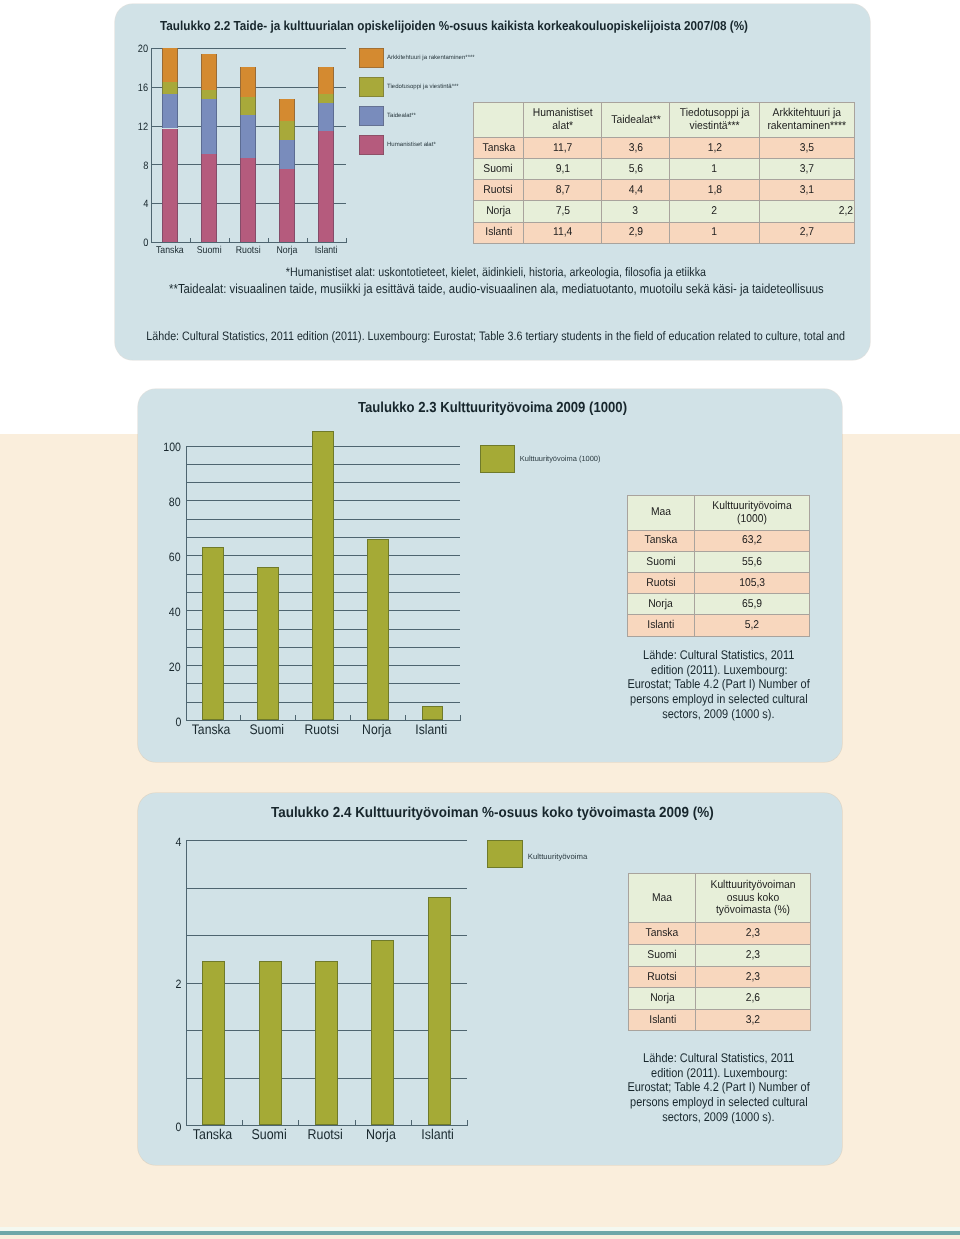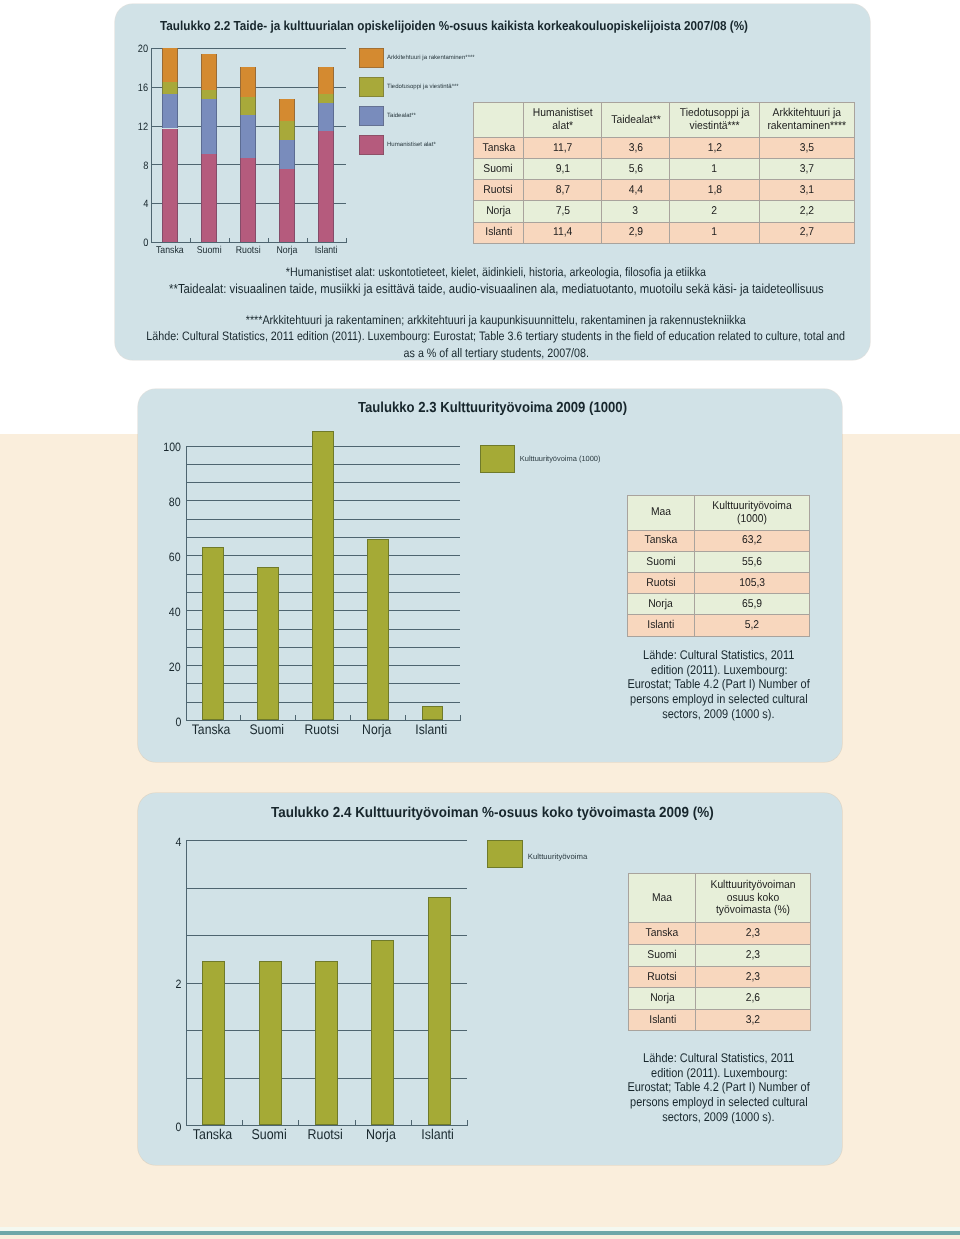--- a/index.html
+++ b/index.html
@@ -136,36 +136,34 @@
       <td class="odd" style="height:20.2px;"><i>8,7</i></td>
       <td class="odd" style="height:20.2px;"><i>4,4</i></td>
       <td class="odd" style="height:20.2px;"><i>1,8</i></td>
       <td class="odd" style="height:20.2px;"><i>3,1</i></td>
     </tr>
     <tr>
       <td class="even" style="height:20.2px;"><i>Norja</i></td>
       <td class="even" style="height:20.2px;"><i>7,5</i></td>
       <td class="even" style="height:20.2px;"><i>3</i></td>
       <td class="even" style="height:20.2px;"><i>2</i></td>
-      <td class="even" style="height:20.2px;"><i>2,2</i></td>
+      <td class="even" style="height:20.2px;text-align:right;"><i>2,2</i></td>
     </tr>
     <tr>
       <td class="odd" style="height:20.2px;"><i>Islanti</i></td>
       <td class="odd" style="height:20.2px;text-decoration:underline;"><i>11,4</i></td>
       <td class="odd" style="height:20.2px;"><i>2,9</i></td>
       <td class="odd" style="height:20.2px;"><i>1</i></td>
       <td class="odd" style="height:20.2px;"><i>2,7</i></td>
     </tr>
   </tbody>
     </table>
   <div class="note" style="left:-69.0px;width:900px;top:260.60px;font-size:12.3px;"><i>*Humanistiset alat: uskontotieteet, kielet, äidinkieli, historia, arkeologia, filosofia ja etiikka</i></div>
   <div class="note" style="left:-69.0px;width:900px;top:276.80px;font-size:13px;"><i>**Taidealat: visuaalinen taide, musiikki ja esittävä taide, audio-visuaalinen ala, mediatuotanto, muotoilu sekä käsi- ja taideteollisuus</i></div>
-  <div class="note" style="left:-69.0px;width:900px;top:309.20px;font-size:12.3px;"><i>****Arkkitehtuuri ja rakentaminen; arkkitehtuuri ja  kaupunkisuunnittelu, rakentaminen ja rakennustekniikka</i></div>
   <div class="note" style="left:-69.0px;width:900px;top:325.40px;font-size:12.3px;"><i>Lähde: Cultural Statistics, 2011 edition (2011). Luxembourg: Eurostat; Table 3.6 tertiary students in the field of education related to culture, total and</i></div>
-  <div class="note" style="left:-69.0px;width:900px;top:341.60px;font-size:12.3px;"><i>as a % of all tertiary students, 2007/08.</i></div>
 </div>
 <div class="card" id="card2" style="left:138px;top:389px;width:704px;height:373px;">
   <div class="ttl ttlc" id="t23" style="left:2.0px;top:10.5px;width:704px;text-align:center;font-size:14.6px;"><i>Taulukko 2.3 Kulttuurityövoima 2009 (1000)</i></div>
   <div class="plot" style="left:47.6px;top:56.5px;width:274.4px;height:274.5px;">
     <div class="gridline" style="left:0;top:256.20px;width:274.4px;"></div>
     <div class="gridline" style="left:0;top:237.90px;width:274.4px;"></div>
     <div class="gridline" style="left:0;top:219.60px;width:274.4px;"></div>
     <div class="gridline" style="left:0;top:201.30px;width:274.4px;"></div>
     <div class="gridline" style="left:0;top:183.00px;width:274.4px;"></div>
     <div class="gridline" style="left:0;top:164.70px;width:274.4px;"></div>

